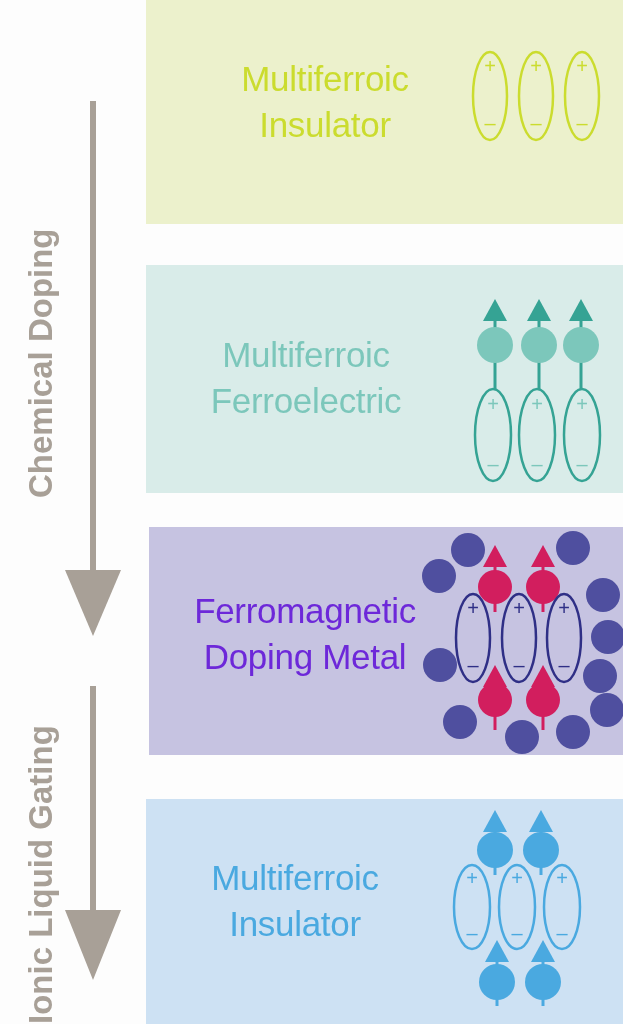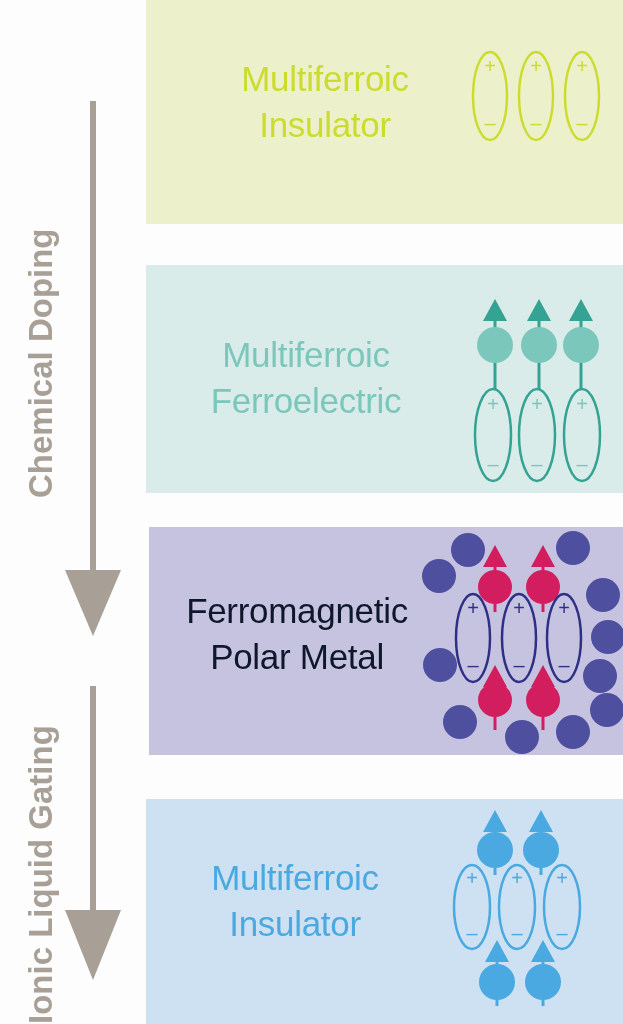--- a/index.html
+++ b/index.html
@@ -23,23 +23,23 @@
 <div class="panel" style="left:146px; top:799px; height:225px; background:#cde1f3;"></div>
 
 <div class="label" style="left:190px; top:56px; width:270px; color:#cbdc2e;">
   <span>Multiferroic</span>
   <span>Insulator</span>
 </div>
 <div class="label" style="left:150px; top:332px; width:312px; color:#7cc7bb;">
   <span>Multiferroic</span>
   <span>Ferroelectric</span>
 </div>
-<div class="label" style="left:148px; top:588px; width:298px; color:#0f172a;">
+<div class="label" style="left:156px; top:588px; width:298px; color:#6d28d9;">
   <span>Ferromagnetic</span>
-  <span>Polar Metal</span>
+  <span>Doping Metal</span>
 </div>
 <div class="label" style="left:160px; top:855px; width:270px; color:#4aa9e0;">
   <span>Multiferroic</span>
   <span>Insulator</span>
 </div>
 
 <div class="side-label" style="left:22px; top:498px;">Chemical Doping</div>
 <div class="side-label" style="left:22px; top:1024px;">Ionic Liquid Gating</div>
 
 <svg width="623" height="1024" viewBox="0 0 623 1024">

